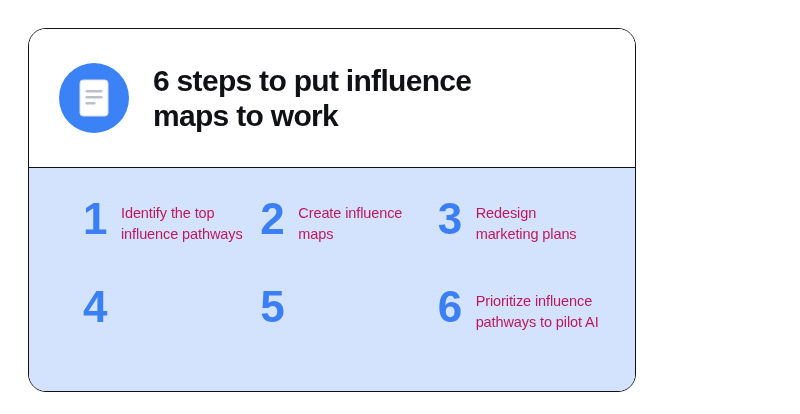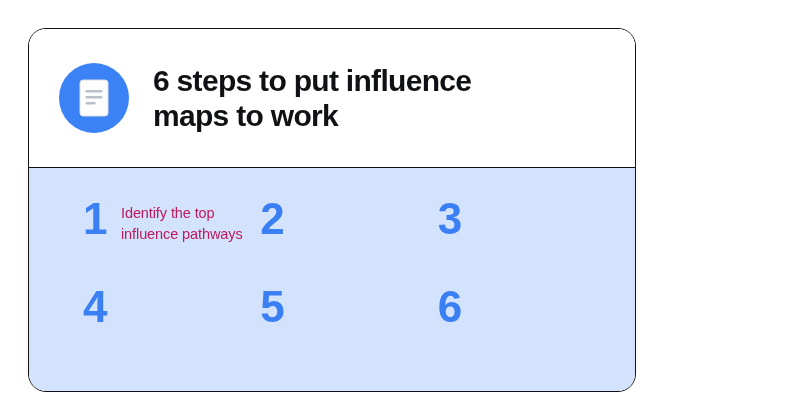--- a/index.html
+++ b/index.html
@@ -135,33 +135,39 @@
     <div class="card-body">
 
       <div class="step">
         <span class="step-number">1</span>
         <span class="step-label">Identify the top
 influence pathways</span>
       </div>
 
       <div class="step">
         <span class="step-number">2</span>
+        <span class="step-label">Create influence
+maps</span>
       </div>
 
       <div class="step">
         <span class="step-number">3</span>
+        <span class="step-label">Redesign
+marketing plans</span>
       </div>
 
       <div class="step">
         <span class="step-number">4</span>
       </div>
 
       <div class="step">
         <span class="step-number">5</span>
       </div>
 
       <div class="step">
         <span class="step-number">6</span>
+        <span class="step-label">Prioritize influence
+pathways to pilot AI</span>
       </div>
 
     </div>
   </div>
 </div>
 
 </body></html>

